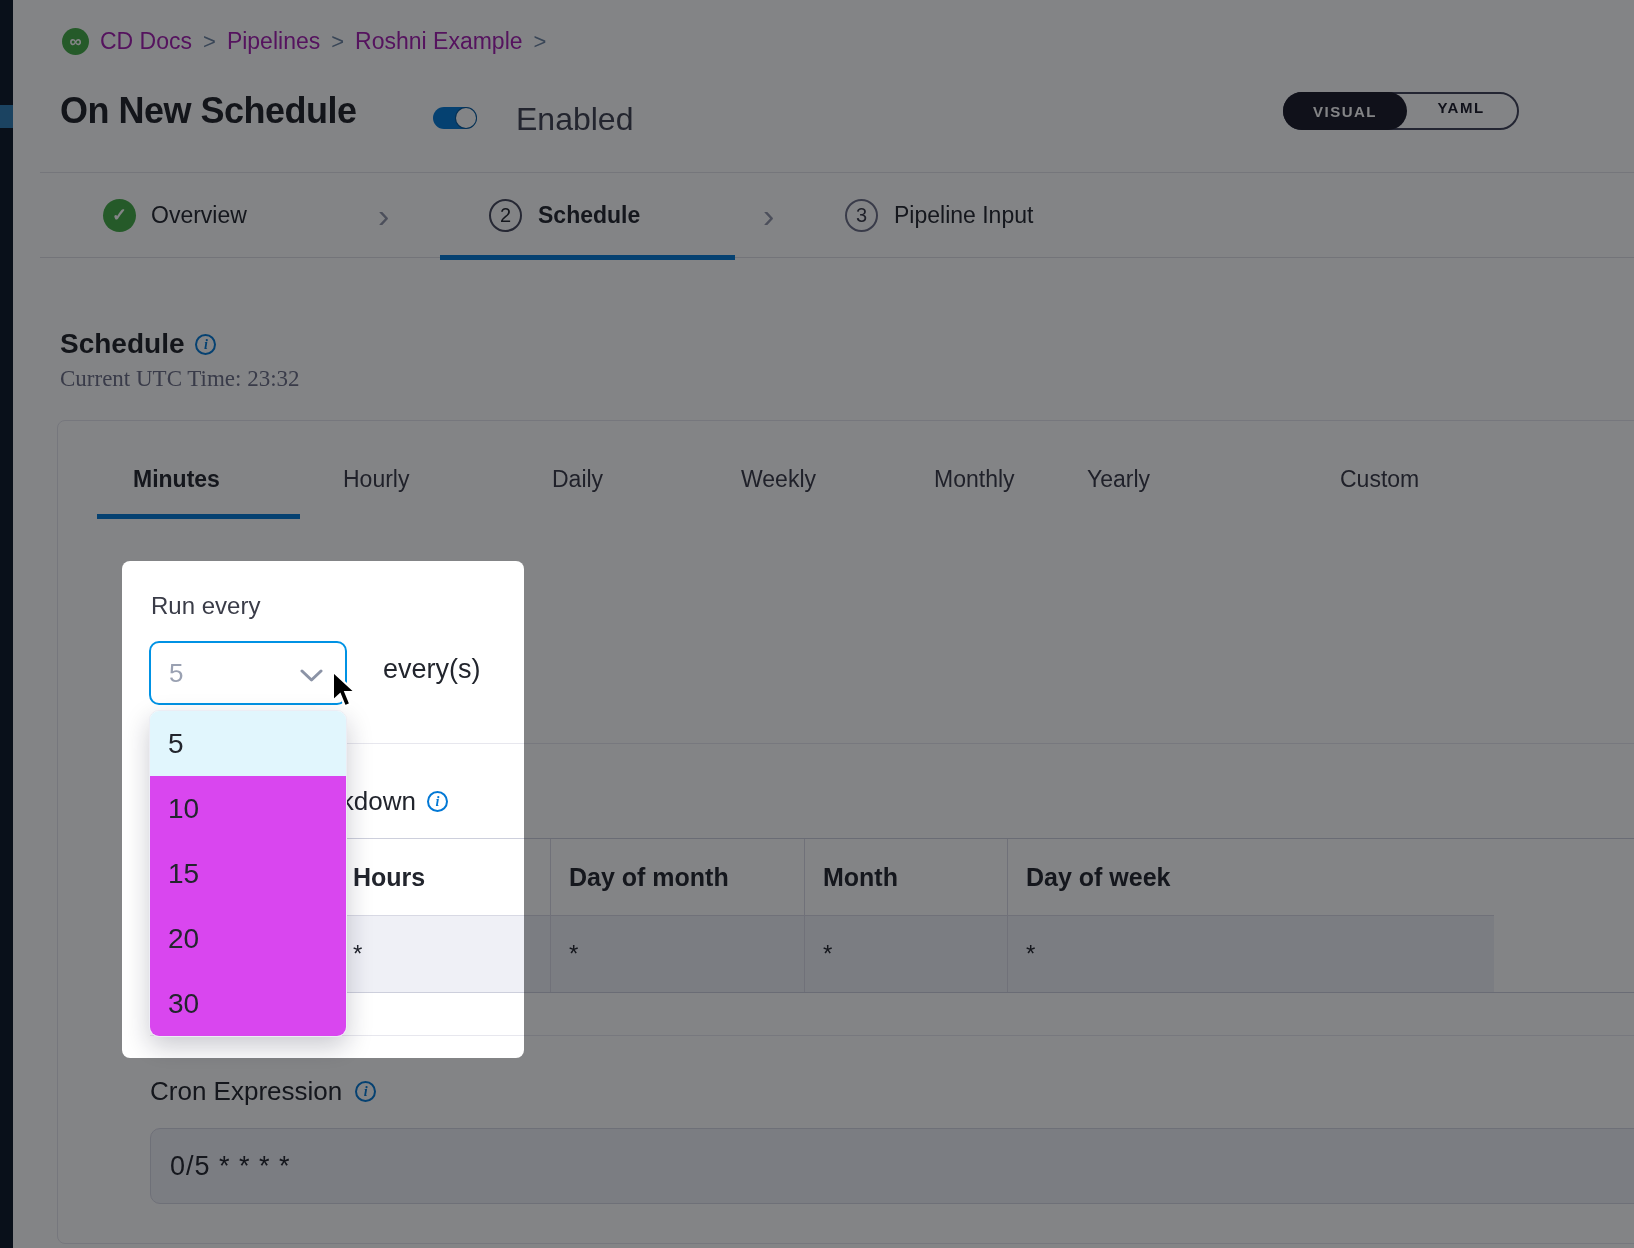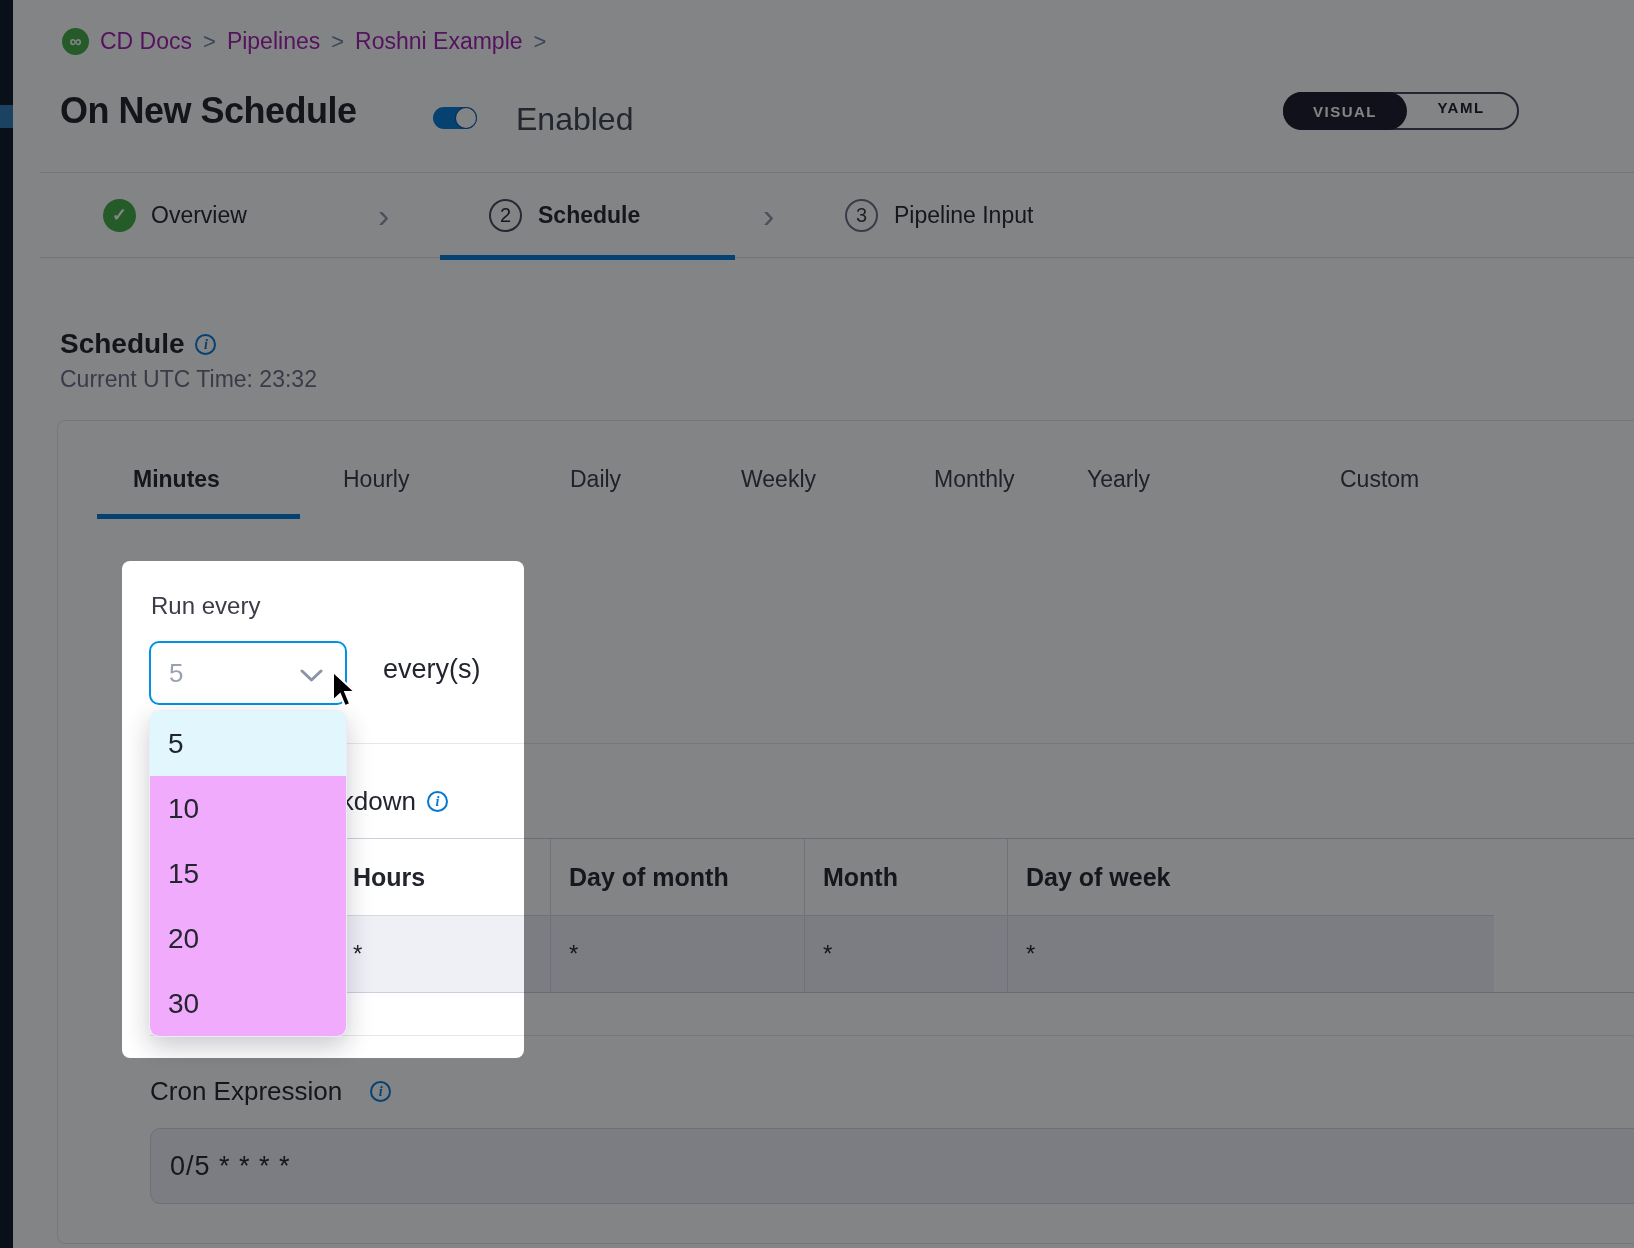--- a/index.html
+++ b/index.html
@@ -50,21 +50,21 @@
   .wz-label.active { font-weight:700; }
   .wz-chev { font-size:34px; color:#9094A8; line-height:1; }
   .step-underline { position:absolute; left:400px; top:82px; width:295px; height:5px; background:#0278D5; }
 
   
   .sched-head { position:absolute; left:60px; top:328px; display:flex; align-items:center; gap:11px; z-index:2; }
   .sched-head .h { font-size:28px; font-weight:700; color:#1F2026; }
   .info-icon { display:inline-block; width:21px; height:21px; border:2px solid #0278D5; border-radius:50%;
                color:#0278D5; font-size:14px; font-weight:700; text-align:center; line-height:17px;
                font-family:"Liberation Serif", serif; font-style:italic; }
-  .utc-line { position:absolute; left:60px; top:366px; font-size:23px; color:#6B6D85; z-index:2; }
+  .utc-line { position:absolute; left:60px; top:366px; font-size:23px; color:#6B6D85; z-index:2;font-family:Liberation Serif, serif; }
 
   
   .card { position:absolute; left:57px; top:420px; width:1600px; height:824px;
           border:1px solid #E4E4EC; border-radius:8px; background:#fff; z-index:1; }
 
   
   .tab { position:absolute; top:466px; font-size:23px; color:#383946; z-index:2; }
   .tab.active { font-weight:700; color:#22252D; }
   .tab-underline { position:absolute; left:97px; top:514px; width:203px; height:5px; background:#0278D5; z-index:2; }
 
@@ -86,30 +86,30 @@
 
   .cron-table { position:absolute; left:150px; top:838px; width:1492px; border:1px solid #CDCFDC;
                 display:grid; grid-template-columns:184px 216px 254px 203px 486px;
                 grid-template-rows:77px 76px; z-index:1; background:#fff; }
   .cron-table .cell { display:flex; align-items:center; padding-left:18px; border-right:1px solid #D8D9E4; }
   .cron-table .cell.last { border-right:none; }
   .cron-table .hcell { font-size:25px; font-weight:700; color:#22252D; border-bottom:1px solid #D8D9E4; background:#fff; }
   .cron-table .vcell { font-size:24px; color:#22252D; background:#EFF0F6; }
 
   
-  .cron-label { position:absolute; left:150px; top:1076px; display:flex; align-items:center; gap:28px;
+  .cron-label { position:absolute; left:150px; top:1076px; display:flex; align-items:center; gap:13px;
                 font-size:26px; color:#22252D; z-index:1; }
   .cron-input { position:absolute; left:150px; top:1128px; width:1520px; height:76px; background:#EFF0F6;
                 border:1px solid #D5D6E3; border-radius:10px; display:flex; align-items:center; z-index:1; }
   .cron-input .txt { margin-left:19px; font-size:27px; color:#22252D; letter-spacing:1px; }
 
   
   .dropdown { position:absolute; left:149px; top:710px; width:198px; background:#fff; border-radius:10px;
               border:1px solid #ECEDF4; box-shadow:0 10px 26px rgba(20,20,45,0.22); z-index:20; overflow:hidden; }
-  .opt { height:65px; display:flex; align-items:center; padding-left:18px; font-size:28px; color:#22252D; background:#f0abfc; }
+  .opt { height:65px; display:flex; align-items:center; padding-left:18px; font-size:28px; color:#22252D; background:#d946ef; }
   .opt.selected { background:#E1F6FD; }
 
   
   .cursor { position:absolute; left:330px; top:670px; z-index:30; }
 
   
   .spotlight { position:absolute; left:122px; top:561px; width:402px; height:497px; border-radius:8px;
                box-shadow:0 0 0 4000px rgba(8,9,13,0.5); z-index:40; pointer-events:none; }
 </style>
 </head>
@@ -167,21 +167,21 @@
   <div class="sched-head">
     <span class="h">Schedule</span>
     <span class="info-icon">i</span>
   </div>
   <div class="utc-line">Current UTC Time: 23:32</div>
 
   <div class="card"></div>
 
   <div class="tab active" style="left:133px;">Minutes</div>
   <div class="tab" style="left:343px;">Hourly</div>
-  <div class="tab" style="left:552px;margin-left:18px;">Daily</div>
+  <div class="tab" style="left:552px;">Daily</div>
   <div class="tab" style="left:741px;">Weekly</div>
   <div class="tab" style="left:934px;">Monthly</div>
   <div class="tab" style="left:1087px;">Yearly</div>
   <div class="tab" style="left:1340px;">Custom</div>
   <div class="tab-underline"></div>
 
   <div class="run-label">Run every</div>
   <div class="select">
     <span class="val">5</span>
     <span class="chev">

